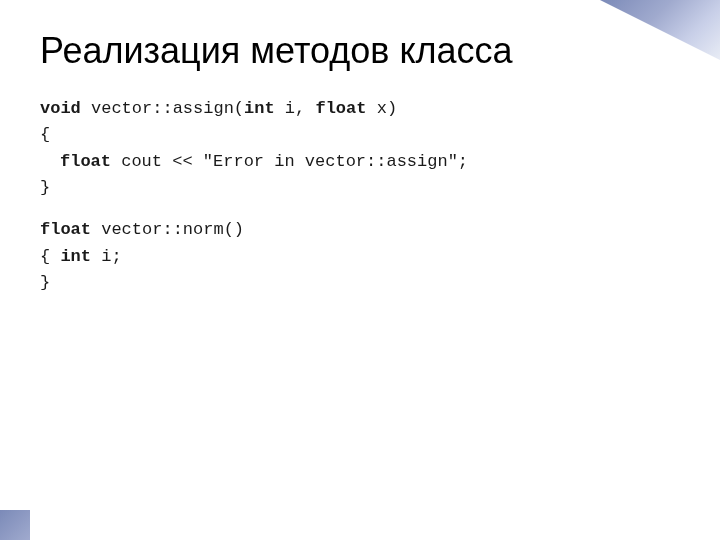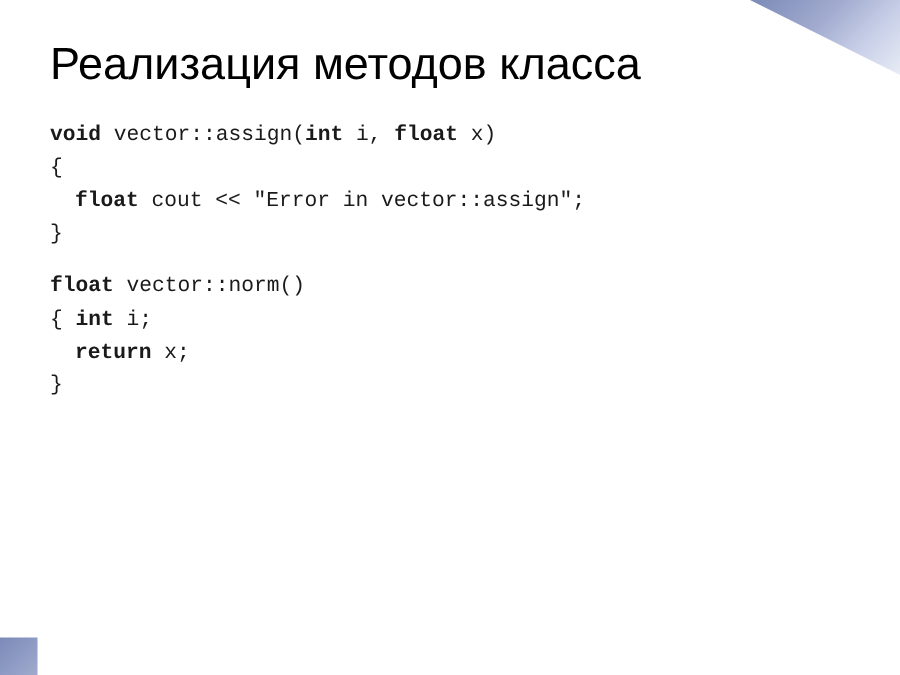--- a/index.html
+++ b/index.html
@@ -86,19 +86,18 @@
     <div class="code-section">
       <div><span class="kw">void</span> vector::assign(<span class="kw">int</span> i, <span class="kw">float</span> x)</div>
       <div>{</div>
       <div class="indent-1"><span class="kw">float</span> cout &lt;&lt; "Error in vector::assign";</div>
       <div>}</div>
     </div>
 
     <div class="code-section">
       <div><span class="kw">float</span> vector::norm()</div>
       <div>{ <span class="kw">int</span> i;</div>
-      <div class="indent-1"><span class="kw">return</span> x;</div>
       <div>}</div>
     </div>
 
   </div>
 
 </div>
 
 </body></html>

